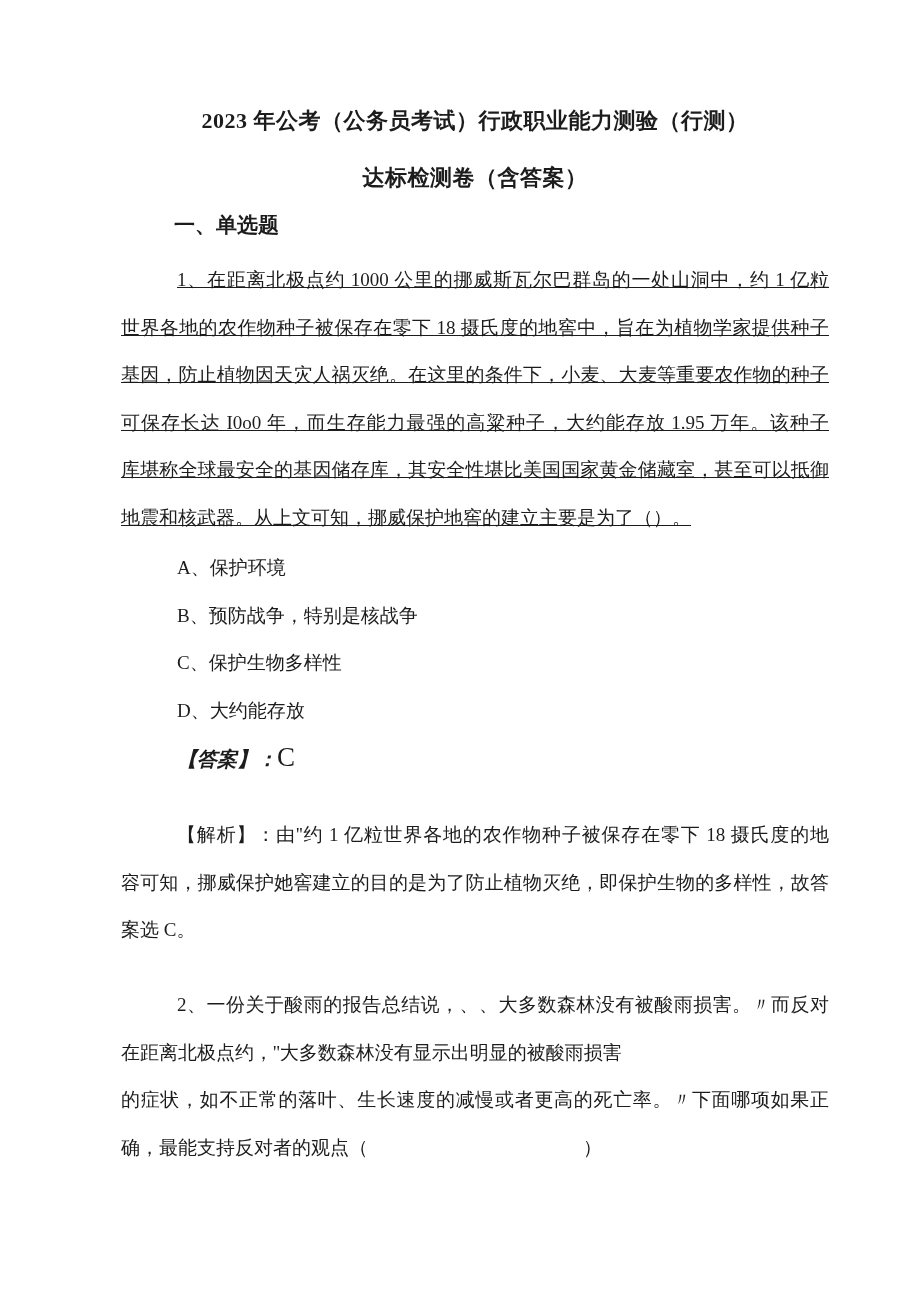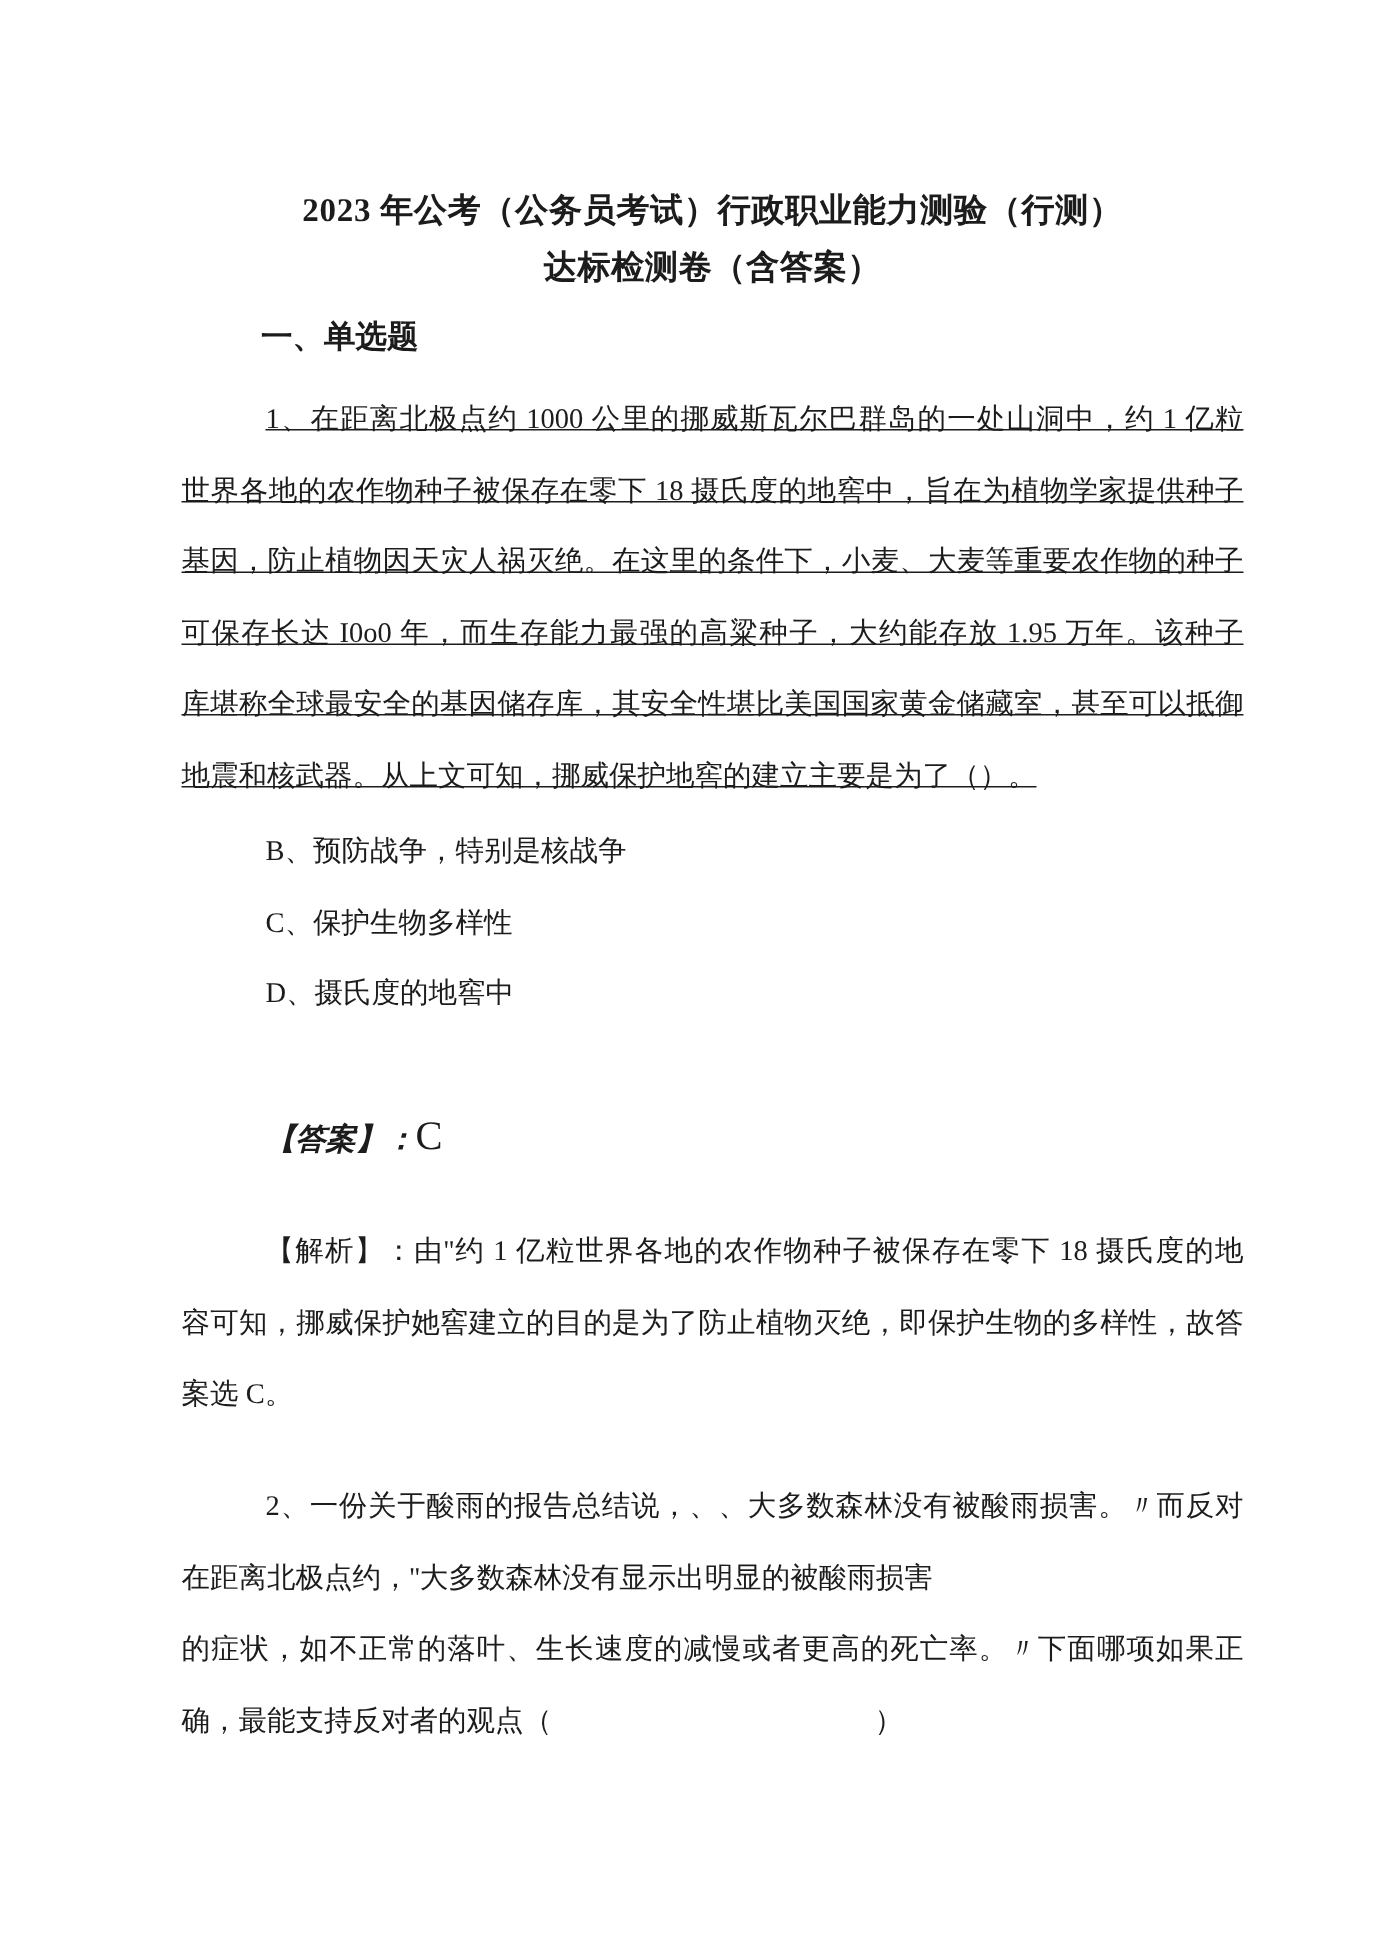--- a/index.html
+++ b/index.html
@@ -71,39 +71,40 @@
   .paren-gap {
     display: inline-block;
     width: 215px;
   }
 </style>
 </head>
 <body>
 
 <div class="page">
 
-  <div class="abs title-line" style="top:125px;">2023 年公考（公务员考试）行政职业能力测验（行测）</div>
+  <div class="abs title-line" style="top:106px;">2023 年公考（公务员考试）行政职业能力测验（行测）</div>
 
   <div class="abs title-line" style="top:163px;">达标检测卷（含答案）</div>
 
   <div class="abs section-heading" style="top:211px; left:174px; width:655px;">一、单选题</div>
 
   <div class="abs" style="top:256px;text-decoration:underline;">
     <div class="line j indent">1、在距离北极点约 1000 公里的挪威斯瓦尔巴群岛的一处山洞中，约 1 亿粒</div>
     <div class="line j">世界各地的农作物种子被保存在零下 18 摄氏度的地窖中，旨在为植物学家提供种子</div>
     <div class="line j">基因，防止植物因天灾人祸灭绝。在这里的条件下，小麦、大麦等重要农作物的种子</div>
     <div class="line j">可保存长达 I0o0 年，而生存能力最强的高粱种子，大约能存放 1.95 万年。该种子</div>
     <div class="line j">库堪称全球最安全的基因储存库，其安全性堪比美国国家黄金储藏室，甚至可以抵御</div>
     <div class="line">地震和核武器。从上文可知，挪威保护地窖的建立主要是为了（）。</div>
   </div>
 
   <div class="abs" style="top:544px;">
+    <div class="line opt">A、保护环境</div>
     <div class="line opt">B、预防战争，特别是核战争</div>
     <div class="line opt">C、保护生物多样性</div>
-    <div class="line opt">D、摄氏度的地窖中</div>
+    <div class="line opt">D、大约能存放</div>
   </div>
 
   <div class="abs answer-line" style="top:734px;">
     <span class="ans-label">【答案】：</span><span class="ans-value">C</span>
   </div>
 
   <div class="abs" style="top:811px;">
     <div class="line j indent">【解析】：由''约 1 亿粒世界各地的农作物种子被保存在零下 18 摄氏度的地</div>
     <div class="line j">容可知，挪威保护她窖建立的目的是为了防止植物灭绝，即保护生物的多样性，故答</div>
     <div class="line">案选 C。</div>

